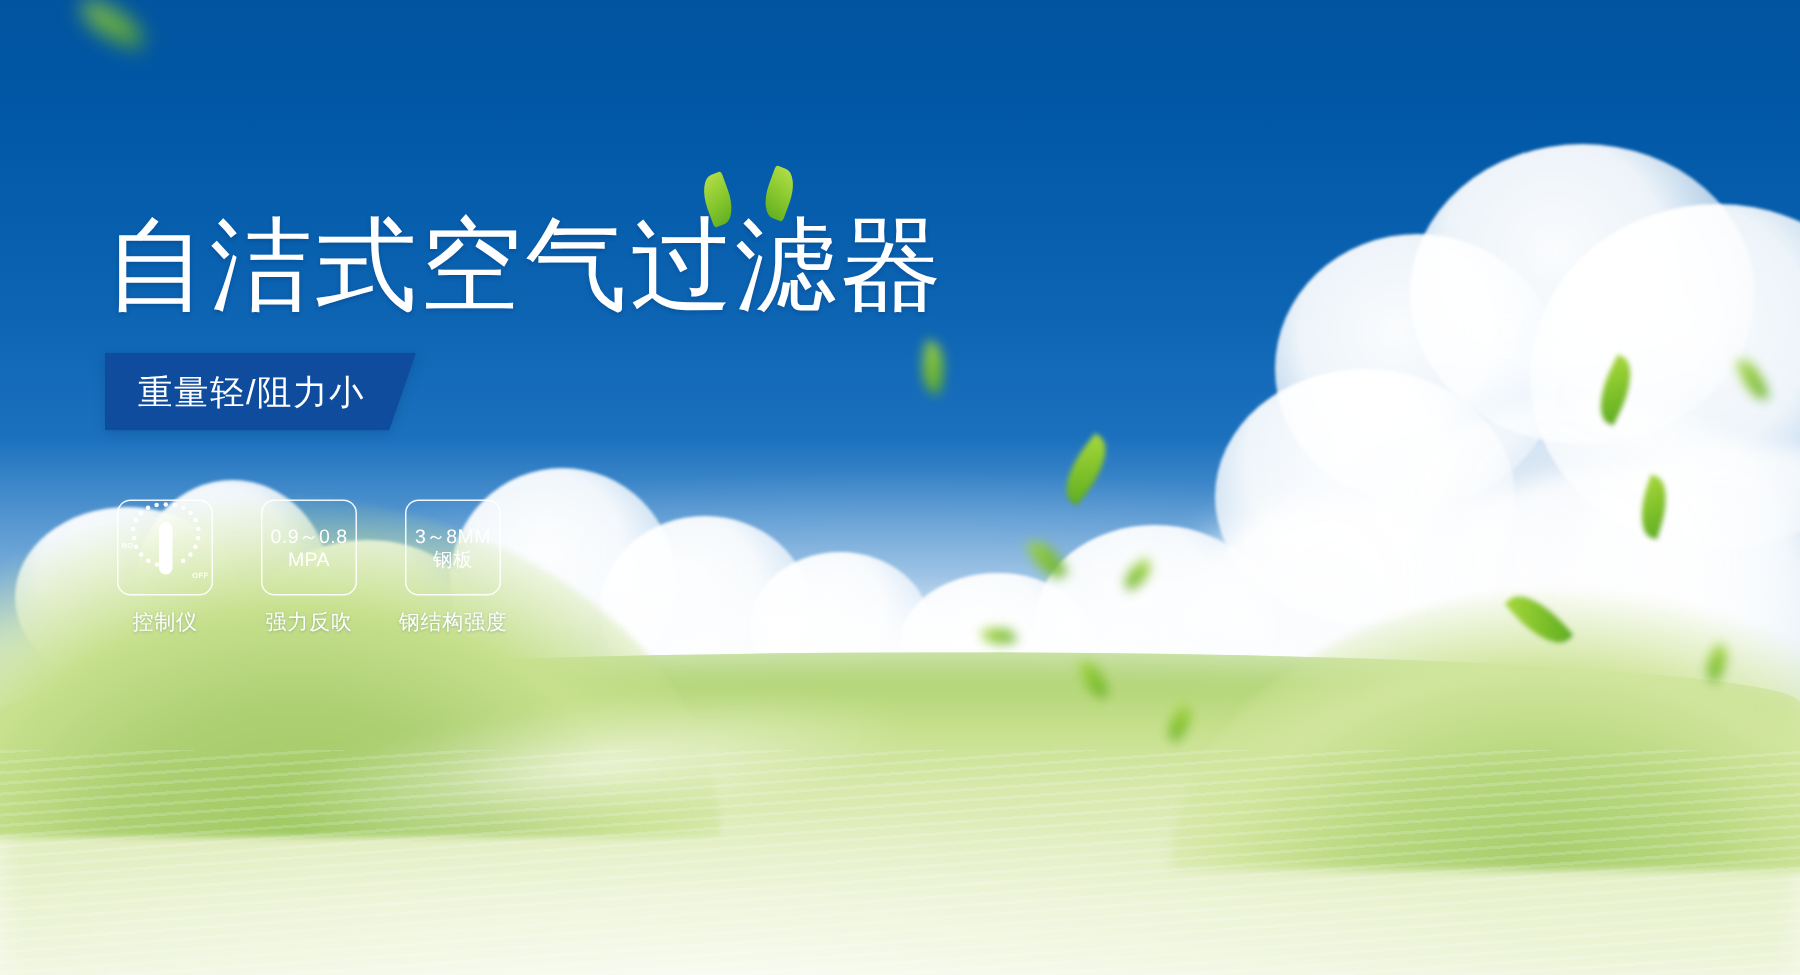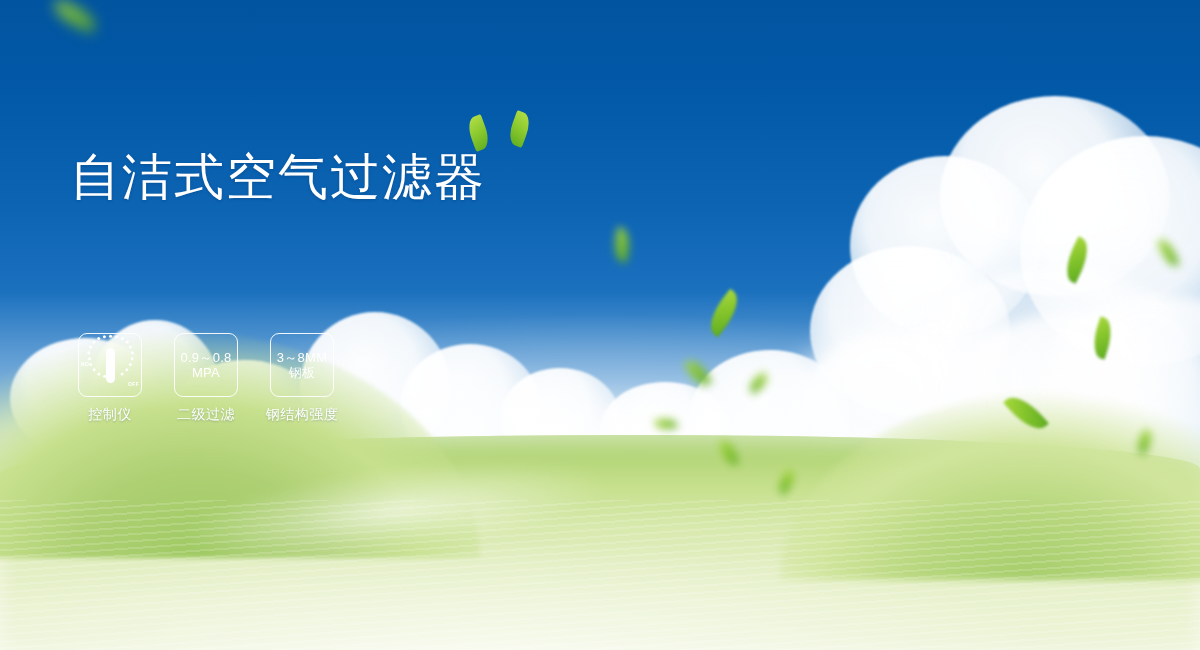--- a/index.html
+++ b/index.html
@@ -115,21 +115,21 @@
     border-radius:0 78% 0 78%;
     box-shadow:inset -1px -1px 2px rgba(0,0,0,.08);
   }
   .leaf.blur1{filter:blur(1.6px);}
   .leaf.blur2{filter:blur(4px);opacity:.9;}
   .leaf.blur3{filter:blur(7px);opacity:.85;}
 
   
   #headline{
     position:absolute;left:70px;top:143px;
-    font-size:50px;line-height:68px;letter-spacing:2px;
+    font-size:68px;line-height:68px;letter-spacing:2px;
     color:#ffffff;font-weight:300;white-space:nowrap;
     text-shadow:0 1px 3px rgba(0,40,90,.28);
   }
   .sprout{position:absolute;left:470px;top:112px;width:58px;height:44px;}
   .sprout .lf{
     position:absolute;width:17px;height:34px;
     background:linear-gradient(160deg,#b7e04a 0%,#8ac92e 50%,#5cab20 100%);
     border-radius:60% 8% 60% 8%;
   }
   .sprout .lf.l{left:0;top:4px;transform:rotate(-20deg);}
@@ -287,20 +287,21 @@
   <div class="leaf blur2" style="left:1138px;top:430px;width:13px;height:24px;transform:rotate(32deg);"></div>
   <div class="leaf blur2" style="left:655px;top:418px;width:22px;height:12px;transform:rotate(-12deg);"></div>
 
   <div class="sprout">
     <div class="lf l"></div>
     <div class="lf r"></div>
   </div>
   <div id="headline">自洁式空气过滤器</div>
 
   <div id="subtitle">
+    <div class="sub-a">重量轻/阻力小</div>
   </div>
 
   <div id="features">
 
     <div class="feature">
       <div class="fbox">
         <div class="gauge">
           <div class="dot" style="transform:translate(-21.0px,-6.8px)"></div>
           <div class="dot" style="transform:translate(-21.8px,-12.8px)"></div>
           <div class="dot" style="transform:translate(-20.0px,-18.6px)"></div>
@@ -327,21 +328,21 @@
         </div>
       </div>
       <div class="flabel">控制仪</div>
     </div>
 
     <div class="feature">
       <div class="fbox">
         <div class="fbox-text">0.9～0.8
 MPA</div>
       </div>
-      <div class="flabel">二级过滤</div>
+      <div class="flabel">强力反吹</div>
     </div>
 
 
     <div class="feature">
       <div class="fbox">
         <div class="fbox-text">3～8MM
 钢板</div>
       </div>
       <div class="flabel">钢结构强度</div>
     </div>

